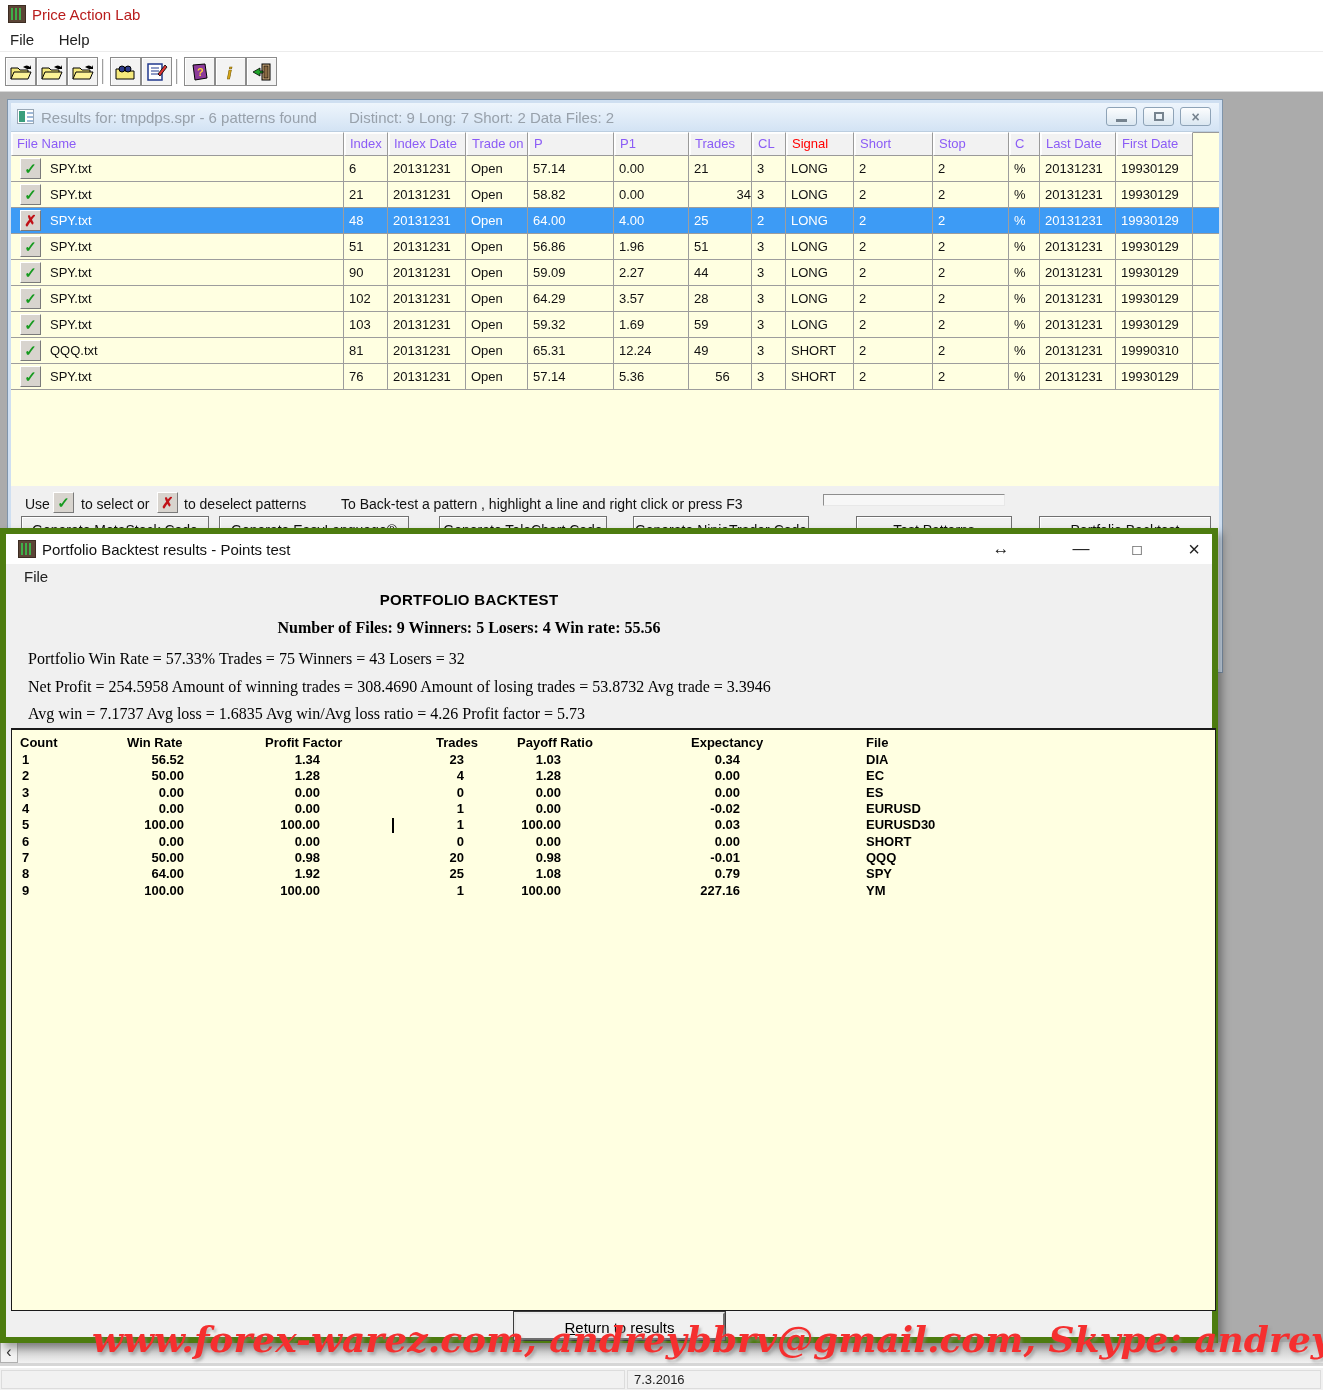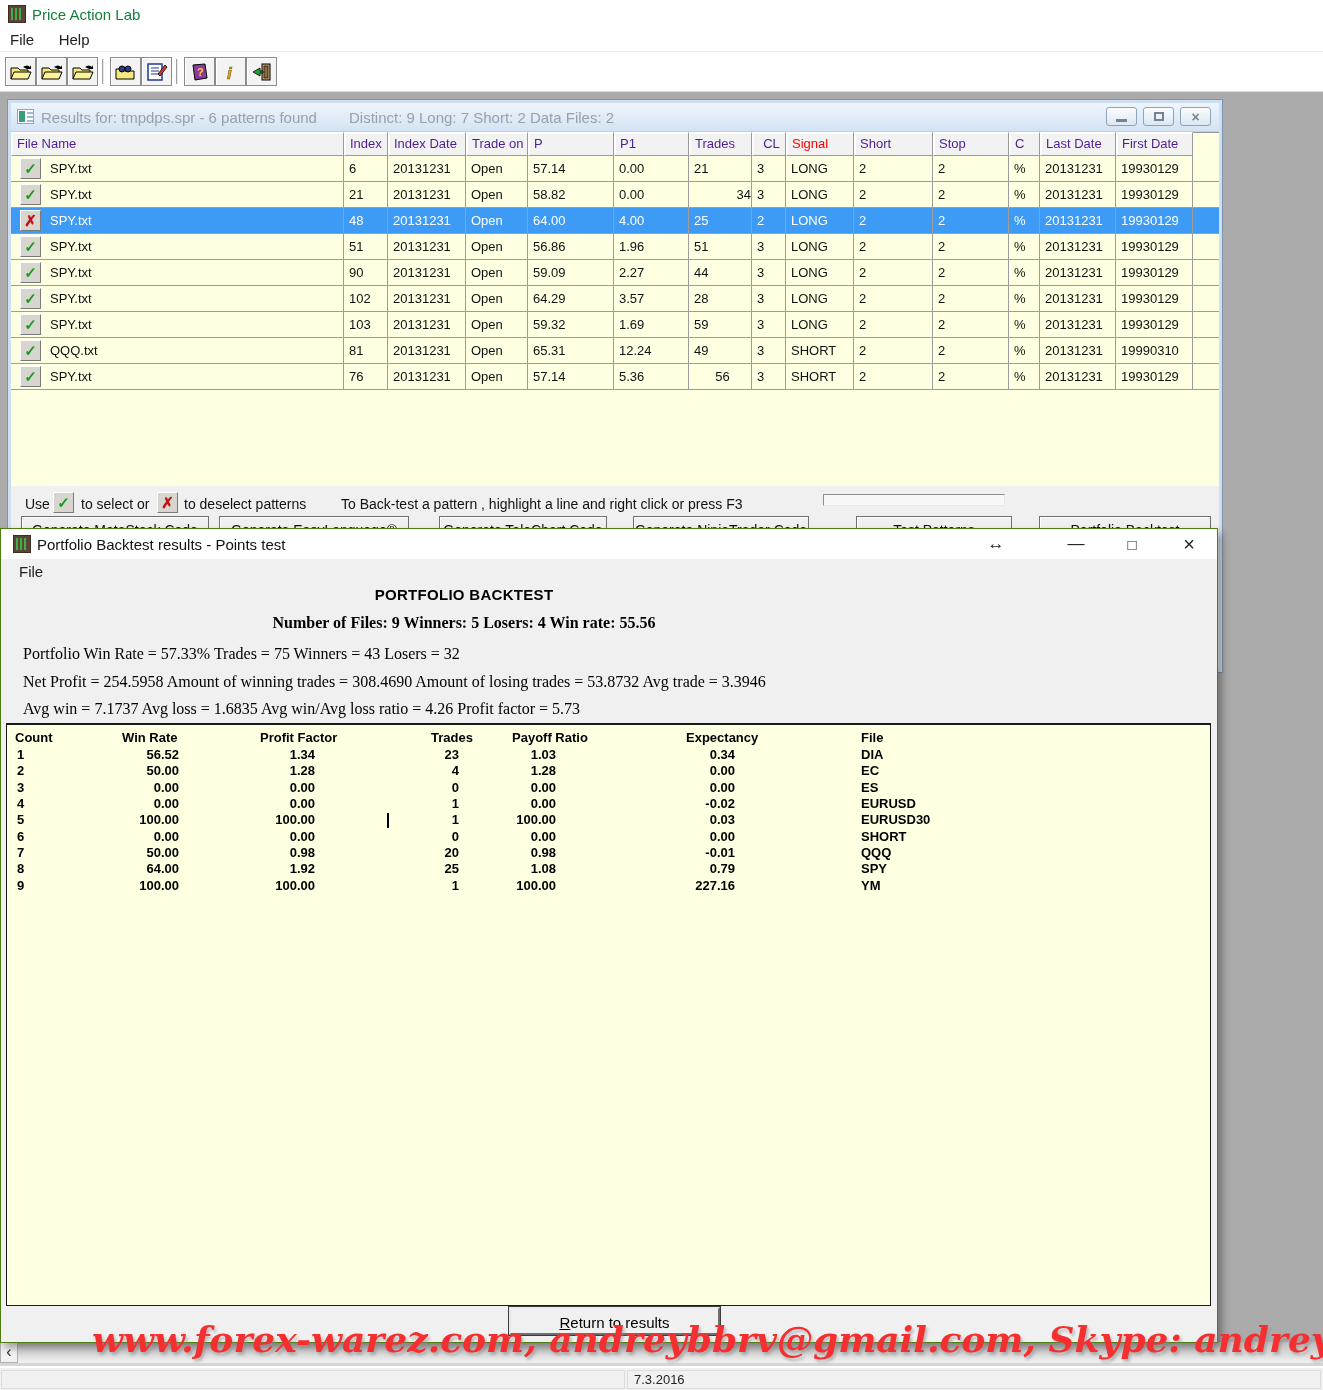--- a/index.html
+++ b/index.html
@@ -5,21 +5,21 @@
   * { margin:0; padding:0; box-sizing:border-box; }
   html,body { width:1323px; height:1390px; }
   body { position:relative; font-family:"Liberation Sans", sans-serif; background:#ababab; overflow:hidden; }
 
   
   .app-top { position:absolute; left:0; top:0; width:1323px; height:92px; background:#ffffff; }
   .app-titlebar { position:absolute; left:0; top:0; width:100%; height:28px; }
   .app-icon { position:absolute; left:8px; top:5px; width:18px; height:18px; background:#5b4436; border:1px solid #3c2c22; }
   .app-icon .bars { position:absolute; left:2px; top:2px; width:12px; height:12px;
     background:linear-gradient(90deg,#3fae49 0 2px,transparent 2px 4px,#3fae49 4px 6px,transparent 6px 8px,#3fae49 8px 10px,transparent 10px 12px); }
-  .app-title { position:absolute; left:32px; top:6px; font-size:15px; color:#15803d; }
+  .app-title { position:absolute; left:32px; top:6px; font-size:15px; color:#b91c1c; }
   .app-menubar { position:absolute; left:0; top:28px; width:100%; height:24px; border-bottom:1px solid #ececec; }
   .menu-item { display:inline-block; padding:3px 10px; font-size:15px; color:#222; }
   .app-toolbar { position:absolute; left:0; top:53px; width:100%; height:39px; border-bottom:1px solid #d8d8d8; }
   .tbtn { position:absolute; top:4px; width:31px; height:29px; background:#f3f3f3; border:1px solid #8c8c8c;
           box-shadow:inset 1px 1px 0 #ffffff; display:flex; align-items:center; justify-content:center; }
   .tsep { position:absolute; top:6px; width:2px; height:25px; background:#e9e9e9; border-left:1px solid #9f9f9f; }
 
   
   .mdi { position:absolute; left:0; top:92px; width:1323px; height:1274px; background:#ababab; }
 
@@ -35,21 +35,21 @@
   .rwin-title .stats { margin-left:32px; }
   .rwin-ctrls { position:absolute; right:8px; top:4px; display:flex; gap:6px; }
   .rbtn { width:31px; height:19px; border:1px solid #8ea3b7; border-radius:3px;
           background:linear-gradient(#fcfdfe,#dbe7f1); display:flex; align-items:center; justify-content:center; color:#76838f; }
   .rbtn .minbar { width:11px; height:3px; background:#76838f; margin-top:7px; }
   .rbtn .maxbox { width:10px; height:9px; border:2px solid #76838f; }
   .rbtn.close { font-size:14px; font-weight:bold; }
 
   .rheader { position:absolute; left:0; top:29px; width:1208px; height:24px; display:flex; }
   .hcell { height:24px; background:#f2f2f2; border:1px solid #9a9a9a; border-left-color:#ffffff; border-top-color:#ffffff;
-           box-shadow:inset 1px 1px 0 #fdfdfd; font-size:13px; color:#4c1d95; padding:3px 0 0 5px; overflow:hidden; white-space:nowrap; }
+           box-shadow:inset 1px 1px 0 #fdfdfd; font-size:13px; color:#8b5cf6; padding:3px 0 0 5px; overflow:hidden; white-space:nowrap; }
   .hcell.signal { color:#ff0000; }
   .hfill { flex:1; background:#ffffe1; border-top:1px solid #9a9a9a; }
   .rbody { position:absolute; left:0; top:53px; width:1208px; height:330px; background:#ffffe1; }
   .rrow { display:flex; height:26px; border-bottom:1px solid #9d9d9d; background:#ffffe1; }
   .rcell { height:100%; border-right:1px solid #9d9d9d; font-size:13px; color:#111; padding:5px 0 0 5px;
            overflow:hidden; white-space:nowrap; }
   .rrow.sel { background:#3d9bf5; }
   .rrow.sel .rcell { color:#ffffff; }
   .rcell.fname { display:flex; align-items:center; padding-top:0; }
   .markbtn { width:21px; height:21px; margin-left:4px; background:#d8d4ce; border:1px solid;
@@ -69,21 +69,21 @@
   .progress { position:absolute; left:812px; top:2px; width:182px; height:12px; background:#f7f7f7;
               border:1px solid #8e8e8e; border-right-color:#e8e8e8; border-bottom-color:#e8e8e8; }
   .gen-row { position:absolute; left:0; top:30px; width:100%; height:30px; }
   .gbtn { position:absolute; top:0; height:30px; background:#f0f0f0; border:1px solid #707070;
           box-shadow:inset 1px 1px 0 #ffffff; font-size:14px; color:#111; text-align:center; padding-top:5px; overflow:hidden; }
   .gb0{left:10px;width:188px;} .gb1{left:208px;width:190px;} .gb2{left:428px;width:168px;}
   .gb3{left:622px;width:176px;} .gb4{left:845px;width:156px;} .gb5{left:1028px;width:172px;}
 
   
   .bwin { position:absolute; left:0; top:528px; width:1218px; height:815px; background:#f0f0f0;
-          border:1px solid #4d7c0f; box-shadow:4px 5px 8px rgba(0,0,0,0.35); z-index:3; }
+          border:6px solid #4d7c0f; box-shadow:4px 5px 8px rgba(0,0,0,0.35); z-index:3; }
   .bwin-titlebar { position:absolute; left:0; top:0; width:100%; height:30px; background:#ffffff; }
   .bwin-title { position:absolute; left:36px; top:7px; font-size:15px; color:#111; }
   .b-icon { position:absolute; left:12px; top:6px; width:18px; height:18px; background:#5b4436; border:1px solid #3c2c22; }
   .b-icon .bars { position:absolute; left:2px; top:2px; width:12px; height:12px;
     background:linear-gradient(90deg,#3fae49 0 2px,transparent 2px 4px,#3fae49 4px 6px,transparent 6px 8px,#3fae49 8px 10px,transparent 10px 12px); }
   .bw-ctrl { position:absolute; top:2px; width:26px; height:26px; font-size:17px; color:#222;
              display:flex; align-items:center; justify-content:center; }
   .bw-resize{ left:982px; font-weight:bold; }
   .bw-min  { left:1062px; }
   .bw-max  { left:1118px; font-size:15px; }
@@ -228,21 +228,21 @@
     </div>
   </div>
   <div class="rheader" id="results-header">
       <div class="hcell" style="width: 333px;">File Name</div>
       <div class="hcell" style="width: 44px;">Index</div>
       <div class="hcell" style="width: 78px;">Index Date</div>
       <div class="hcell" style="width: 62px;">Trade on</div>
       <div class="hcell" style="width: 86px;">P</div>
       <div class="hcell" style="width: 75px;">P1</div>
       <div class="hcell" style="width: 63px;">Trades</div>
-      <div class="hcell" style="width: 34px; text-align: center;">CL</div>
+      <div class="hcell" style="width: 34px;">CL</div>
       <div class="hcell signal" style="width: 68px;">Signal</div>
       <div class="hcell" style="width: 79px;">Short</div>
       <div class="hcell" style="width: 76px;">Stop</div>
       <div class="hcell" style="width: 31px;">C</div>
       <div class="hcell" style="width: 76px;">Last Date</div>
       <div class="hcell" style="width: 77px;">First Date</div>
       <div class="hfill"></div>
     </div>
   <div class="rbody" id="results-rows">
       <div class="rrow">

